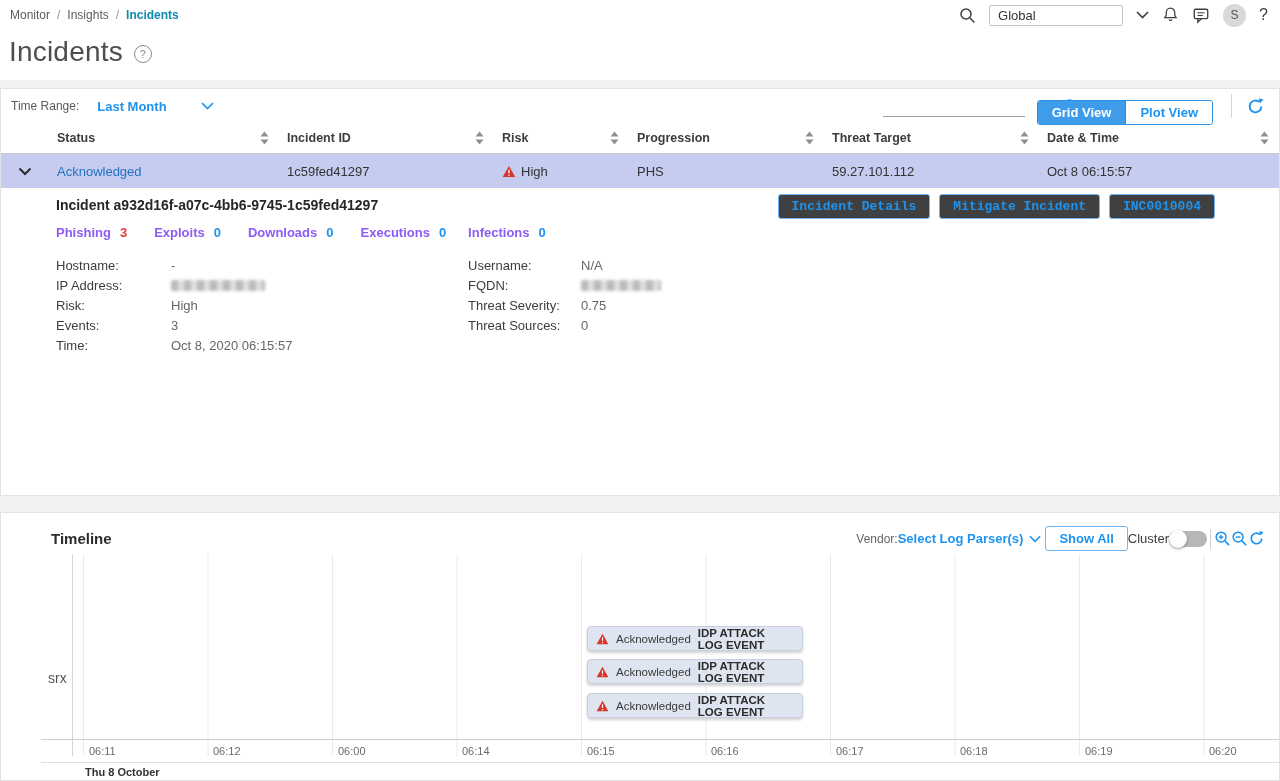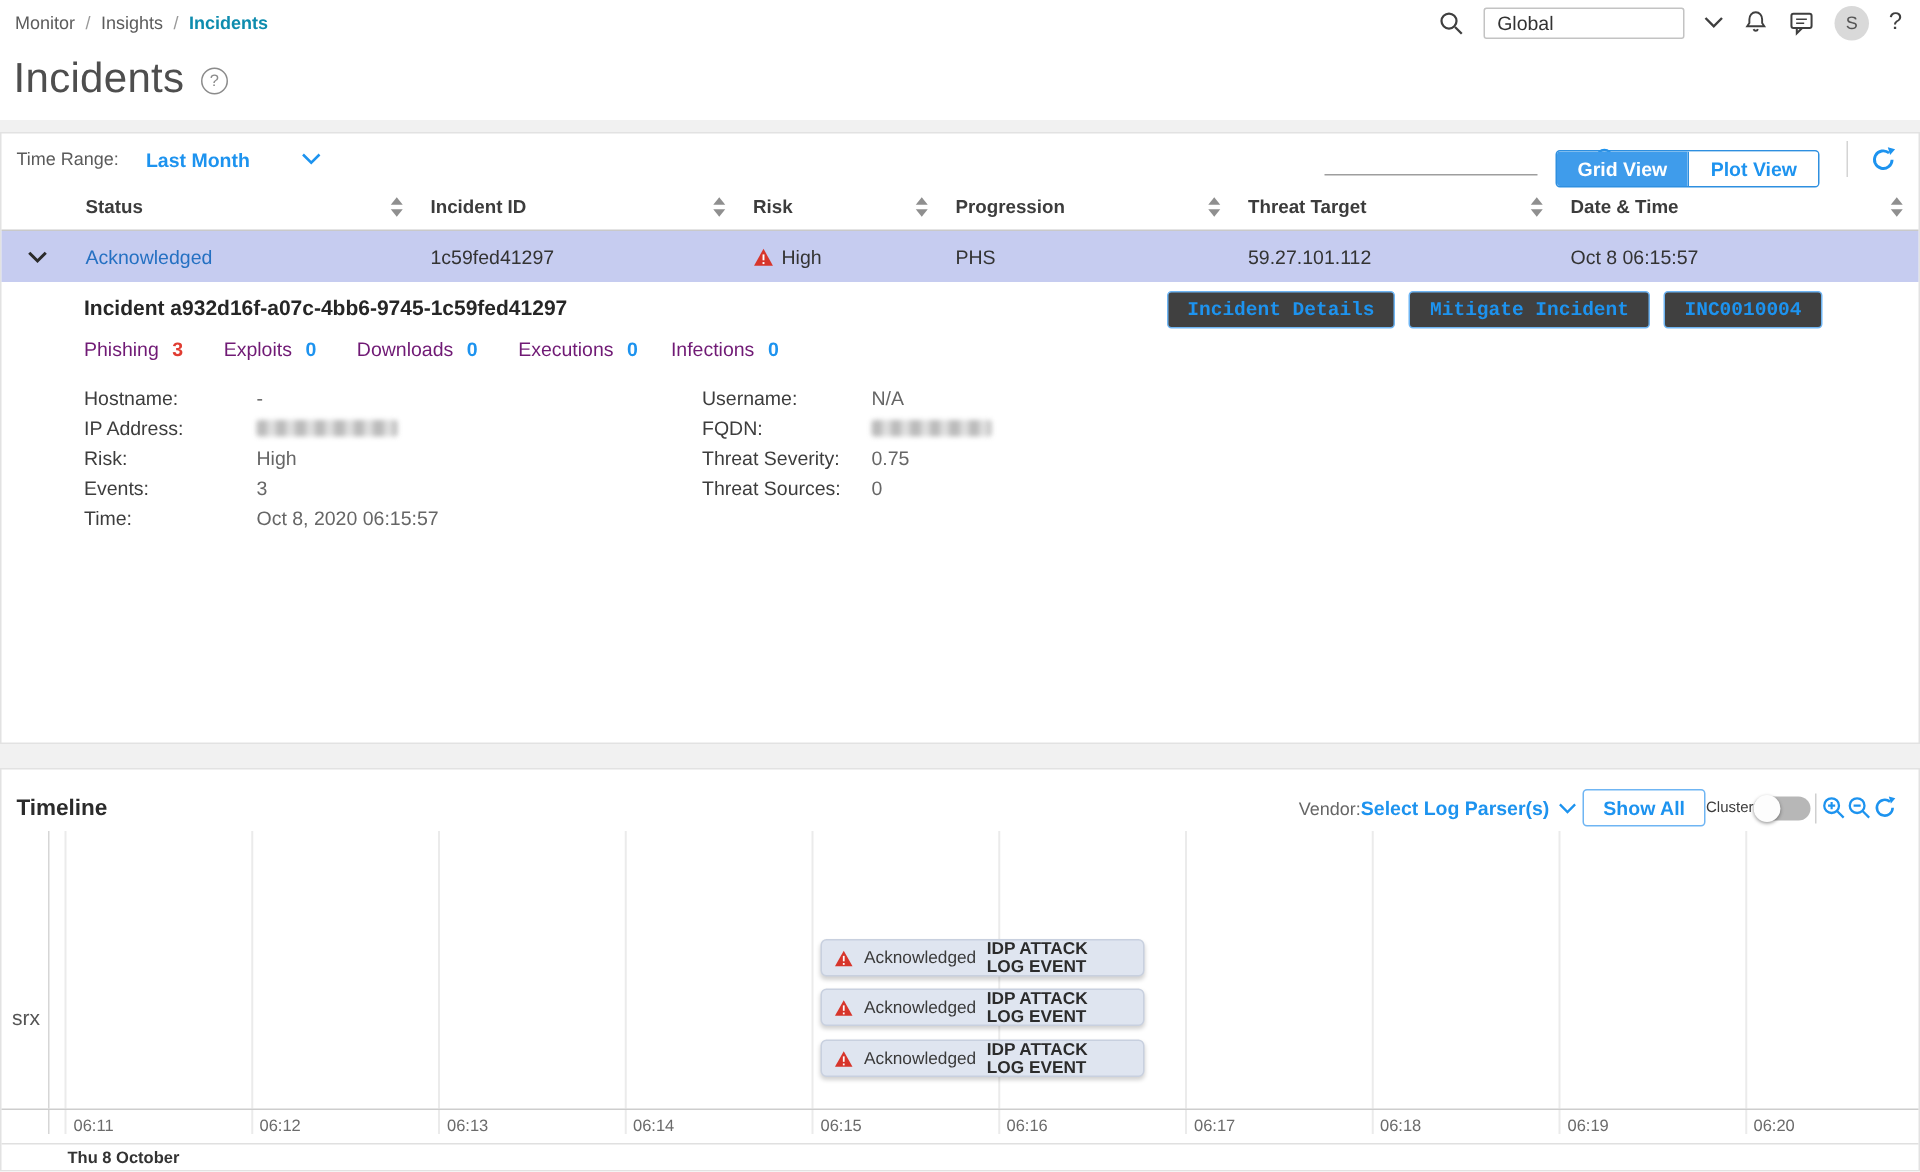--- a/index.html
+++ b/index.html
@@ -28,21 +28,21 @@
 
   
   .title-row { background:#fff; height:50px; display:flex; align-items:center; gap:11px; padding:2px 0 8px 9px; }
   .page-title { font-size:28px; font-weight:500; color:#4e4e4e; letter-spacing:.2px; }
   .help-circle { width:18px; height:18px; border:1.5px solid #8b8b8b; border-radius:50%;
     color:#8b8b8b; font-size:11px; display:flex; align-items:center; justify-content:center; cursor:pointer; margin-top:4px; }
 
   
   .card { background:#fff; border:1px solid #e2e2e2; }
   .card1 { margin-top:8px; height:408px; }
-  .card2 { margin-top:16px; height:269px; position:relative; }
+  .card2 { margin-top:16px; height:269px; position:relative;padding-left:40px; }
 
   
   .grid-toolbar { height:34px; display:flex; align-items:center; padding:0 14px 0 10px; }
   .tr-label { font-size:12px; color:#5a5a5a; margin-right:18px; }
   .link { color:#1d93ef; font-weight:700; font-size:13px; cursor:pointer; }
   .dd-chev { margin-left:34px; cursor:pointer; }
   .toolbar-right { margin-left:auto; display:flex; align-items:center; }
   .search-wrap { display:flex; align-items:flex-end; border-bottom:1px solid #9e9e9e; width:142px; height:22px; margin-right:12px; }
   .search-input { border:none; outline:none; flex:1; font-size:13px; padding:0 2px 2px 2px; background:transparent;
     font-family:"Liberation Sans","DejaVu Sans",sans-serif; }
@@ -66,21 +66,21 @@
 
   
   .detail { position:relative; padding:9px 0 0 55px; }
   .detail-title { font-size:14px; font-weight:700; color:#262626; }
   .detail-btns { position:absolute; right:64px; top:6px; display:flex; gap:9px; }
   .obtn { background:#404040; border:1px solid #6fb5f3; border-radius:3px; color:#1d93ef;
     font-size:13px; font-weight:700; padding:4px 13px; cursor:pointer;
     font-family:Liberation Mono, monospace; }
   .counts { display:flex; margin-top:12px; }
   .count-item { display:flex; align-items:center; margin-right:27px; font-size:13px; }
-  .count-label { font-weight:400; color:#701a75; }
+  .count-label { font-weight:700; color:#8b5cf6; }
   .count-val { margin-left:9px; font-weight:700; cursor:pointer; }
   .cv-red { color:#e03c31; }
   .cv-blue { color:#1d93ef; }
   .fields { display:flex; margin-top:15px; }
   .fcol { display:flex; flex-direction:column; }
   .fcol-left { width:412px; }
   .frow { display:flex; height:20px; align-items:center; font-size:13px; }
   .flabel { color:#3d3d3d; }
   .frow-l .flabel { width:115px; }
   .frow-r .flabel { width:113px; }
@@ -92,21 +92,21 @@
 
   
   .tl-header { height:41px; display:flex; align-items:center; padding:10px 14px 0 10px; }
   .tl-title { font-size:15px; font-weight:700; color:#2b2b2b; }
   .tl-controls { margin-left:auto; display:flex; align-items:center; }
   .vendor-label { font-size:12px; color:#666; }
   .parser-link { display:flex; align-items:center; gap:6px; cursor:pointer; }
   .showall-btn { background:#fff; border:1px solid #6fb5f3; border-radius:3px; color:#1d93ef;
     font-size:13px; font-weight:700; padding:4px 13px; cursor:pointer; margin-left:4px;
     font-family:"Liberation Sans","DejaVu Sans",sans-serif; }
-  .cluster-label { font-size:10px; color:#3c3c3c; }
+  .cluster-label { font-size:13px; color:#3c3c3c; }
   .switch { width:38px; height:16px; background:#b7b7b7; border-radius:9px; position:relative; cursor:pointer; }
   .switch .knob { position:absolute; left:0; top:-1px; width:18px; height:18px; background:#fdfdfd;
     border-radius:50%; box-shadow:0 1px 2.5px rgba(0,0,0,.4); }
   .tl-vdiv { width:1px; height:20px; background:#cfcfcf; margin:0 3px; }
 
   .tl-chart { position:relative; height:185px;
     background-image:linear-gradient(to right,#ebebeb 1px,transparent 1px);
     background-size:124.5px 100%; background-position:42px 0; }
   .tl-axis-v { position:absolute; left:31px; top:0; bottom:0; width:1px; background:#d6d6d6; }
   .tl-row-label { position:absolute; left:7px; top:116px; font-size:14px; color:#555; }
@@ -462,21 +462,21 @@
           </svg>
       </span>
       <span class="ack">Acknowledged</span>
       <span class="evt">IDP ATTACK LOG EVENT</span>
     </div>
   </div>
 
   <div class="tl-ticks">
     <span class="tick">06:11</span>
     <span class="tick">06:12</span>
-    <span class="tick">06:13</span>
+    <span class="tick">06:00</span>
     <span class="tick">06:14</span>
     <span class="tick">06:15</span>
     <span class="tick">06:16</span>
     <span class="tick">06:17</span>
     <span class="tick">06:18</span>
     <span class="tick">06:19</span>
     <span class="tick">06:20</span>
     <div class="axis-stub"></div>
   </div>
 

